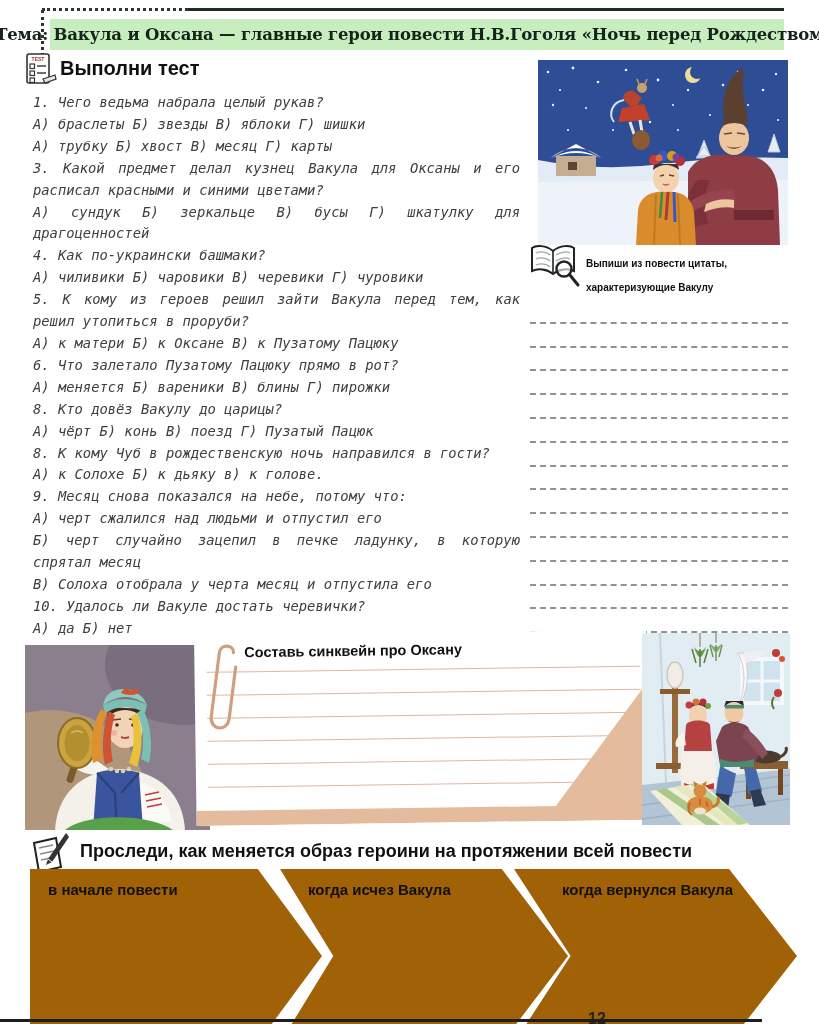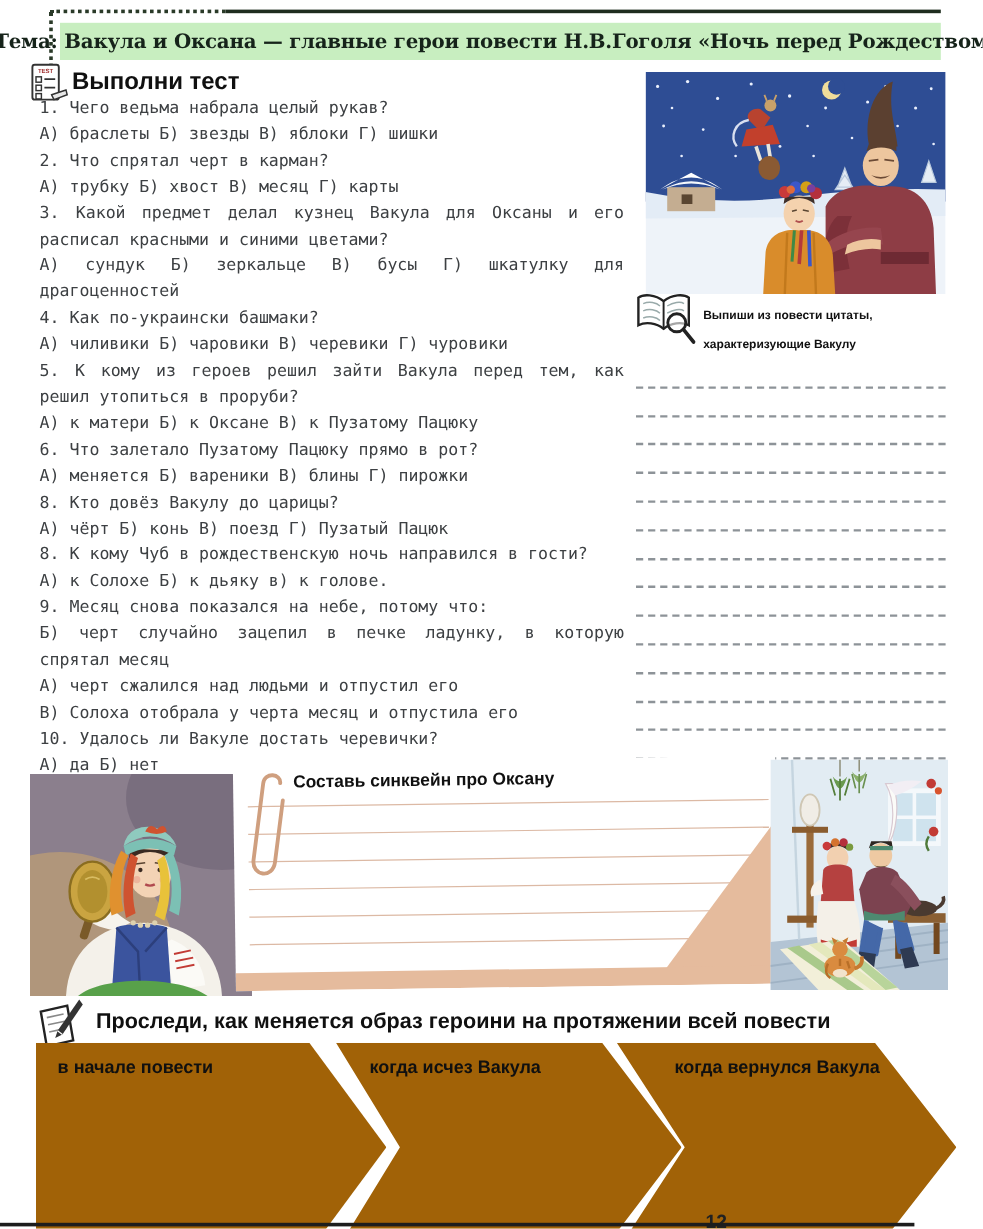--- a/index.html
+++ b/index.html
@@ -19,21 +19,21 @@
     color:#16231a;letter-spacing:-0.2px;white-space:nowrap;}
 
   
   .hand{font-family:"Liberation Sans",sans-serif;font-weight:bold;color:#101010;}
   .test-label{left:60px;top:57px;font-size:20px;}
   .quote-label{left:586px;top:252px;width:200px;font-size:10px;line-height:24px;}
   .paper-title{left:50px;top:9px;font-size:14.5px;}
   .trace-label{left:80px;top:841px;font-size:18px;}
 
   
-  .test-body{left:33px;top:80px;width:487px;}
+  .test-body{left:33px;top:92px;width:487px;font-style:italic;}
   .test-body p{margin:0;font-family:"DejaVu Sans Mono",monospace;font-size:13.8px;
     line-height:21.9px;color:#3d4043;text-align:justify;}
 
   
   .qlines{left:530px;top:300px;width:258px;}
   .qline{height:21.8px;border-bottom:2px dashed #8d9398;}
 
   
   .paper{left:194px;top:636px;width:452px;height:190px;background:#fff;
     transform:rotate(-0.8deg);transform-origin:top left;overflow:hidden;}
@@ -81,37 +81,36 @@
       <rect x="5" y="26" width="4.5" height="4.5" fill="none" stroke="#333" stroke-width="1.2"></rect>
       <path d="M18 27 L30 23 L31 27 L20 31 Z" fill="#e8e8e8" stroke="#333" stroke-width="1.2"></path>
     </svg>
   </div>
   <div class="abs hand test-label">Выполни тест</div>
 
   <div class="abs test-body">
 
   <p>1. Чего ведьма набрала целый рукав?</p>
       <p>А) браслеты Б) звезды В) яблоки Г) шишки</p>
-      <p>2. Что спрятал черт в карман?</p>
       <p>А) трубку Б) хвост В) месяц Г) карты</p>
       <p>3. Какой предмет делал кузнец Вакула для Оксаны и его расписал красными и синими цветами?</p>
       <p>А) сундук Б) зеркальце В) бусы Г) шкатулку для драгоценностей</p>
       <p>4. Как по-украински башмаки?</p>
       <p>А) чиливики Б) чаровики В) черевики Г) чуровики</p>
       <p>5. К кому из героев решил зайти Вакула перед тем, как решил утопиться в проруби?</p>
       <p>А) к матери Б) к Оксане В) к Пузатому Пацюку</p>
       <p>6. Что залетало Пузатому Пацюку прямо в рот?</p>
       <p>А) меняется Б) вареники В) блины Г) пирожки</p>
       <p>8. Кто довёз Вакулу до царицы?</p>
       <p>А) чёрт Б) конь В) поезд Г) Пузатый Пацюк</p>
       <p>8. К кому Чуб в рождественскую ночь направился в гости?</p>
       <p>А) к Солохе Б) к дьяку в) к голове.</p>
       <p>9. Месяц снова показался на небе, потому что:</p>
+      <p>А) черт сжалился над людьми и отпустил его</p>
       <p>Б) черт случайно зацепил в печке ладунку, в которую спрятал месяц</p>
-      <p>А) черт сжалился над людьми и отпустил его</p>
       <p>В) Солоха отобрала у черта месяц и отпустила его</p>
       <p>10. Удалось ли Вакуле достать черевички?</p>
       <p>А) да Б) нет</p>
     </div>
 
   <div class="abs" style="left:538px;top:60px">
     <svg width="250" height="185" viewBox="0 0 250 185">
       <rect x="0" y="0" width="250" height="185" fill="#eef3f9"></rect>
       <rect x="0" y="0" width="250" height="108" fill="#2e4d94"></rect>
       <path d="M0 100 Q60 112 125 104 T250 98 L250 120 L0 122 Z" fill="#e3ecf6"></path>

